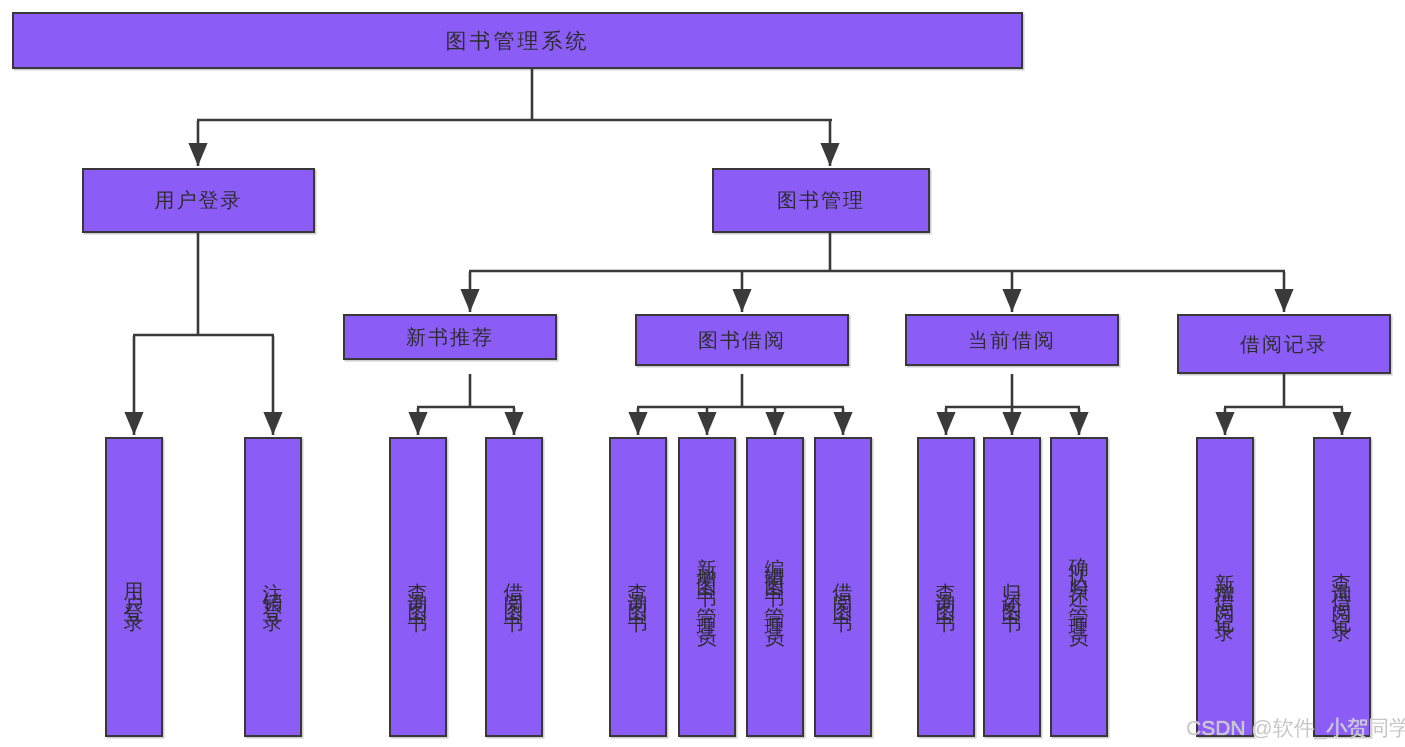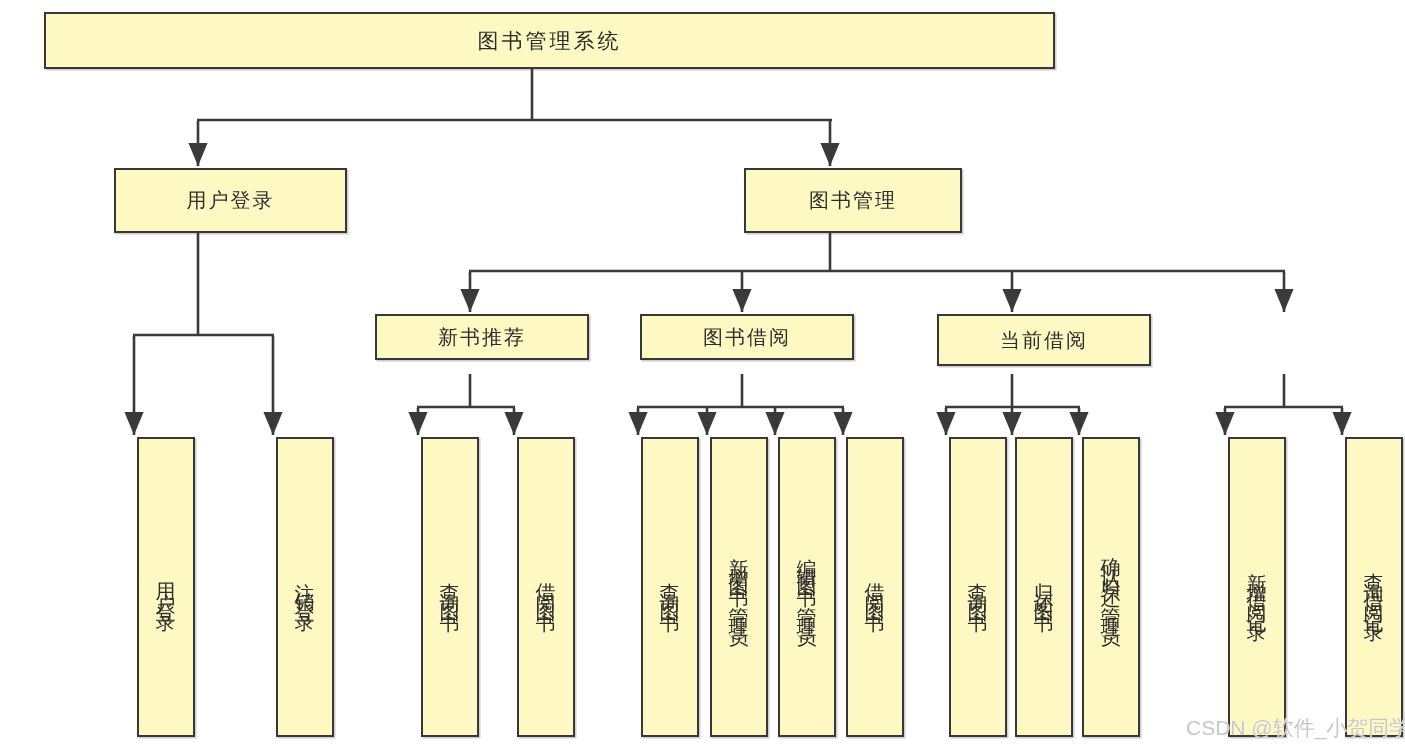--- a/index.html
+++ b/index.html
@@ -4,24 +4,23 @@
 <style>
   html,body{margin:0;padding:0;background:#fff;}
   .stage{
     position:relative;width:1405px;height:747px;background:#ffffff;
     font-family:"Liberation Sans", sans-serif;color:#2d2d2d;overflow:hidden;
   }
   .connectors{position:absolute;left:0;top:0;width:1405px;height:747px;}
   .connectors line{stroke:#3a3a3a;stroke-width:2.6;}
   .connectors .ah{fill:#3a3a3a;stroke:none;}
   .box{
-    position:absolute;background:#fef9c3;border:2.5px solid #383838;
+    position:absolute;background:#8b5cf6;border:2.5px solid #383838;
     box-sizing:border-box;display:flex;align-items:center;justify-content:center;
     box-shadow:1.5px 1.5px 0 rgba(60,60,60,0.25);
-    margin-left:32px;
   }
   .h{font-size:20px;letter-spacing:2px;white-space:nowrap;}
   .title{font-size:21px;letter-spacing:3px;}
   .v{
     writing-mode:vertical-rl;
     font-size:20px;letter-spacing:10px;line-height:1;
   }
   .watermark{
     position:absolute;left:1186px;top:714px;z-index:6;
     font-size:21px;color:#c7c7c7;white-space:nowrap;
@@ -80,22 +79,23 @@
     <line x1="1225" y1="408" x2="1225" y2="435" marker-end="url(#ah)"></line>
     <line x1="1342" y1="408" x2="1342" y2="435" marker-end="url(#ah)"></line>
   </svg>
 
   <div class="box h title" style="left:12px;top:12px;width:1011px;height:57px;">图书管理系统</div>
 
   <div class="box h" style="left:82px;top:168px;width:233px;height:65px;">用户登录</div>
   <div class="box h" style="left:712px;top:168px;width:218px;height:65px;">图书管理</div>
 
   <div class="box h" style="left:343px;top:314px;width:214px;height:46px;">新书推荐</div>
-  <div class="box h" style="left:608px;top:314px;width:214px;height:46px;">图书借阅</div>
+  <div class="box h" style="left:635px;top:314px;width:214px;height:52px;">图书借阅</div>
   <div class="box h" style="left:905px;top:314px;width:214px;height:52px;">当前借阅</div>
+  <div class="box h" style="left:1177px;top:314px;width:214px;height:60px;">借阅记录</div>
 
   <div class="box v" style="left:105px;top:437px;width:58px;height:300px;">用户登录</div>
   <div class="box v" style="left:244px;top:437px;width:58px;height:300px;">注销登录</div>
 
   <div class="box v" style="left:389px;top:437px;width:58px;height:300px;">查询图书</div>
   <div class="box v" style="left:485px;top:437px;width:58px;height:300px;">借阅图书</div>
 
   <div class="box v" style="left:609px;top:437px;width:58px;height:300px;">查询图书</div>
   <div class="box v" style="left:678px;top:437px;width:58px;height:300px;">新增图书（管理员）</div>
   <div class="box v" style="left:746px;top:437px;width:58px;height:300px;">编辑图书（管理员）</div>

